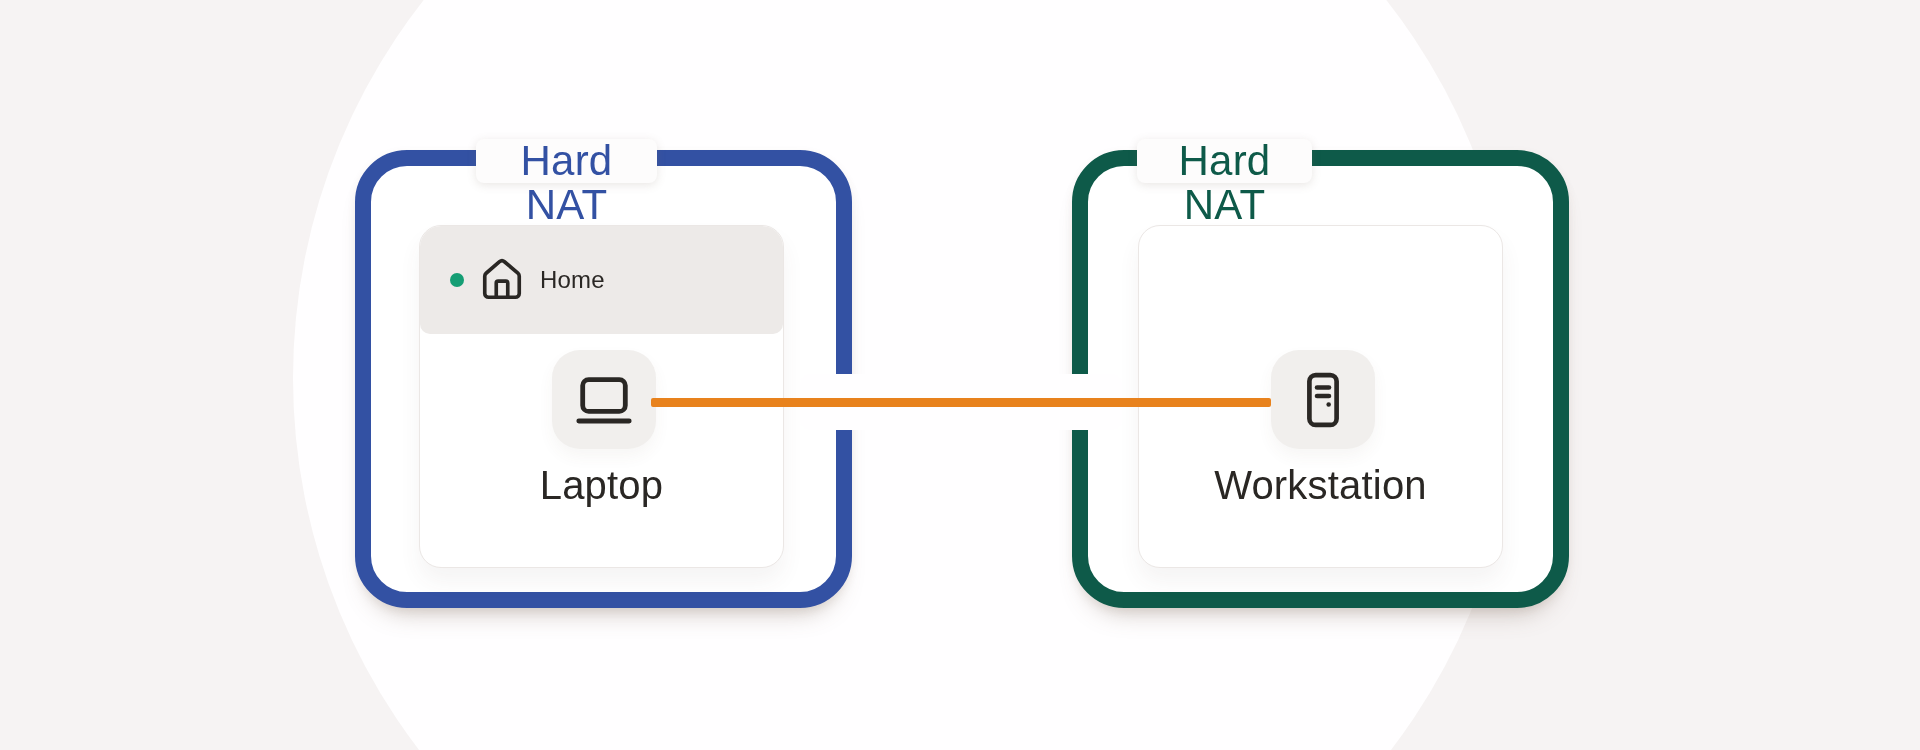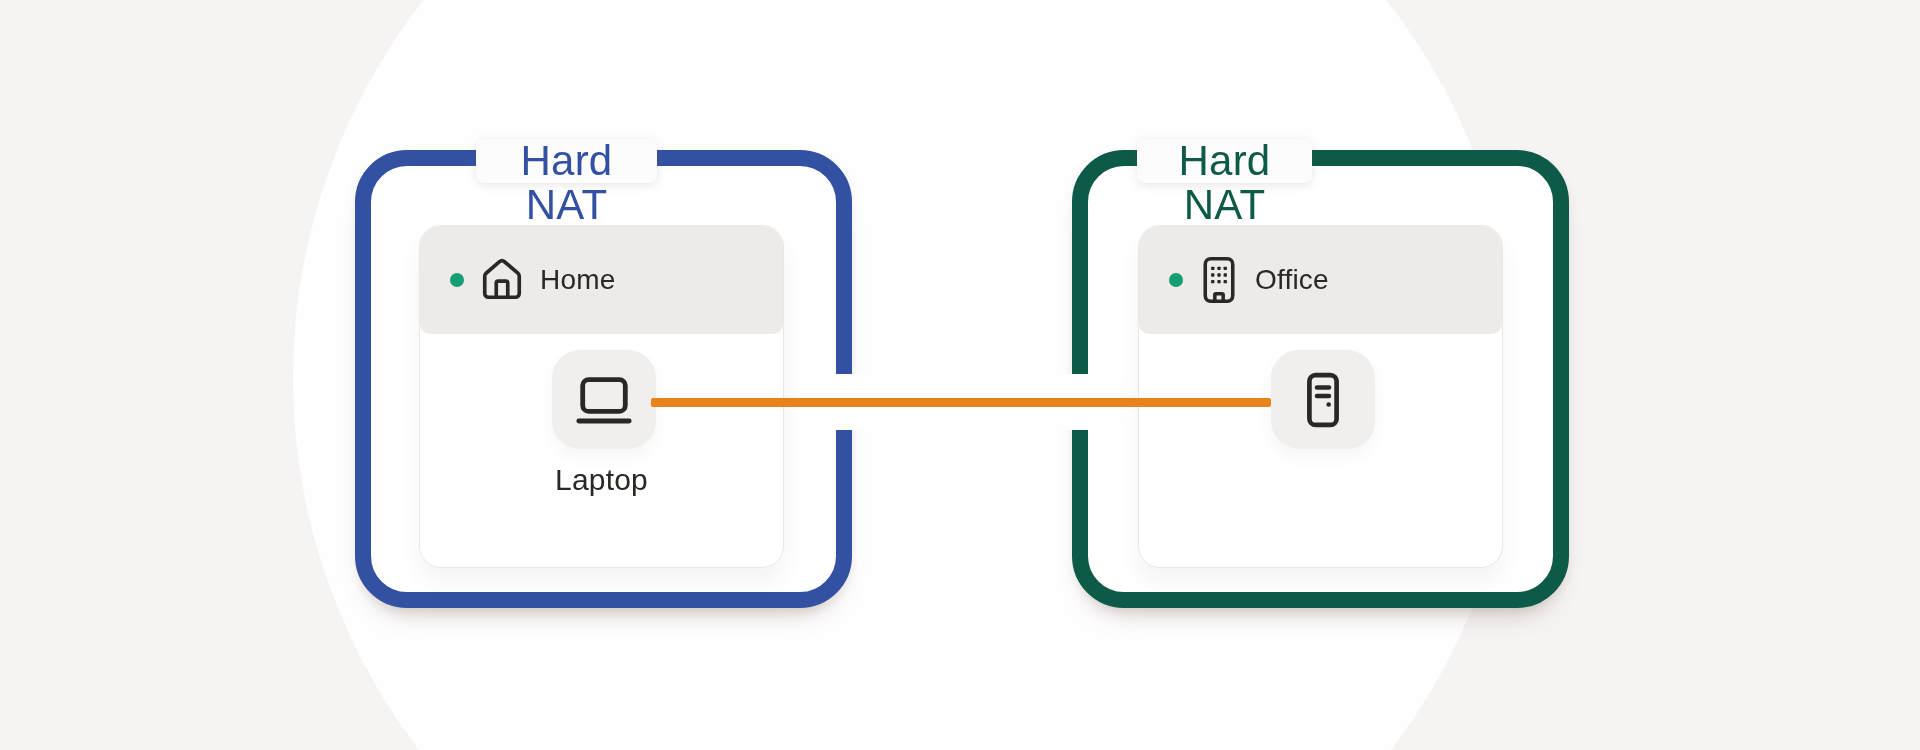--- a/index.html
+++ b/index.html
@@ -51,31 +51,31 @@
   .card-header{
     position:absolute;left:0;top:0;width:100%;height:108px;box-sizing:border-box;
     background:var(--header-bg,#edeae8);border-radius:21px 21px 10px 10px;
     display:flex;align-items:center;padding-left:30px;gap:15px;
   }
   .status-dot{
     width:14px;height:14px;border-radius:50%;flex:0 0 auto;
     background:var(--status-dot,#159e74);
   }
   .site-icon{display:flex;align-items:center;justify-content:center;color:var(--icon-stroke,#2a2724);}
-  .site-name{font-size:28px;font-weight:500;color:var(--text-dark,#2a2724);letter-spacing:.2px;}
+  .site-name{font-size:24px;font-weight:500;color:var(--text-dark,#2a2724);letter-spacing:.2px;}
   
   .tile{
     position:absolute;left:132px;top:124px;width:104px;height:99px;border-radius:28px;
     background:var(--tile-bg,#f1efed);display:flex;align-items:center;justify-content:center;
     color:var(--icon-stroke,#2a2724);
     box-shadow:0 8px 16px rgba(90,70,60,.05);
   }
   .device-name{
     position:absolute;left:0;top:237px;width:100%;text-align:center;
-    font-size:30px;font-weight:400;color:var(--text-dark,#2a2724);letter-spacing:.2px;
+    font-size:40px;font-weight:400;color:var(--text-dark,#2a2724);letter-spacing:.2px;
   }
 </style>
 </head>
 <body>
 
 <div class="stage">
 
   <div class="bg-circle"></div>
 
   <div class="nat-box left">
@@ -95,49 +95,29 @@
           <rect x="4.9" y="5.2" width="14.2" height="10.6" rx="2"></rect>
           <path d="M3.6 19h16.8"></path>
         </svg>
       </div>
       <div class="device-name">Laptop</div>
     </div>
   </div>
 
   <div class="nat-box right">
     <div class="card">
-      <div class="card-header">
-        <span class="status-dot"></span>
-        <span class="site-icon">
-          <svg width="42" height="50" viewBox="0 0 20 24" fill="none" stroke="currentColor" stroke-width="1.7" stroke-linecap="round" stroke-linejoin="round">
-            <rect x="3.4" y="1.8" width="13.2" height="20.4" rx="2.6"></rect>
-            <path d="M8 22.1v-3a.5.5 0 0 1 .5-.5h3a.5.5 0 0 1 .5.5v3"></path>
-            <g fill="currentColor" stroke="none">
-              <rect x="6.2" y="5.6" width="1.6" height="1.6" rx="0.3"></rect>
-                <rect x="9.2" y="5.6" width="1.6" height="1.6" rx="0.3"></rect>
-                <rect x="12.2" y="5.6" width="1.6" height="1.6" rx="0.3"></rect>
-              <rect x="6.2" y="8.8" width="1.6" height="1.6" rx="0.3"></rect>
-                <rect x="9.2" y="8.8" width="1.6" height="1.6" rx="0.3"></rect>
-                <rect x="12.2" y="8.8" width="1.6" height="1.6" rx="0.3"></rect>
-              <rect x="6.2" y="12" width="1.6" height="1.6" rx="0.3"></rect>
-                <rect x="9.2" y="12" width="1.6" height="1.6" rx="0.3"></rect>
-                <rect x="12.2" y="12" width="1.6" height="1.6" rx="0.3"></rect>
-            </g>
-          </svg>
-        </span>
-        <span class="site-name">Office</span>
-      </div>
       <div class="tile">
         <svg width="68" height="68" viewBox="0 0 24 24" fill="none" stroke="currentColor" stroke-width="1.65" stroke-linecap="round" stroke-linejoin="round">
           <rect x="7.2" y="3.2" width="9.6" height="17.6" rx="2.2"></rect>
           <path d="M9.9 7.6h4.2"></path>
           <path d="M9.9 10.6h4.2"></path>
           <circle cx="14" cy="13.6" r="0.8" fill="currentColor" stroke="none"></circle>
         </svg>
       </div>
+      <div class="device-name">Workstation</div>
     </div>
   </div>
 
   <div class="halo halo-left"></div>
   <div class="halo halo-right"></div>
   <div class="connection-line"></div>
 
   <div class="nat-pill left-pill">Hard NAT</div>
   <div class="nat-pill right-pill">Hard NAT</div>
 

